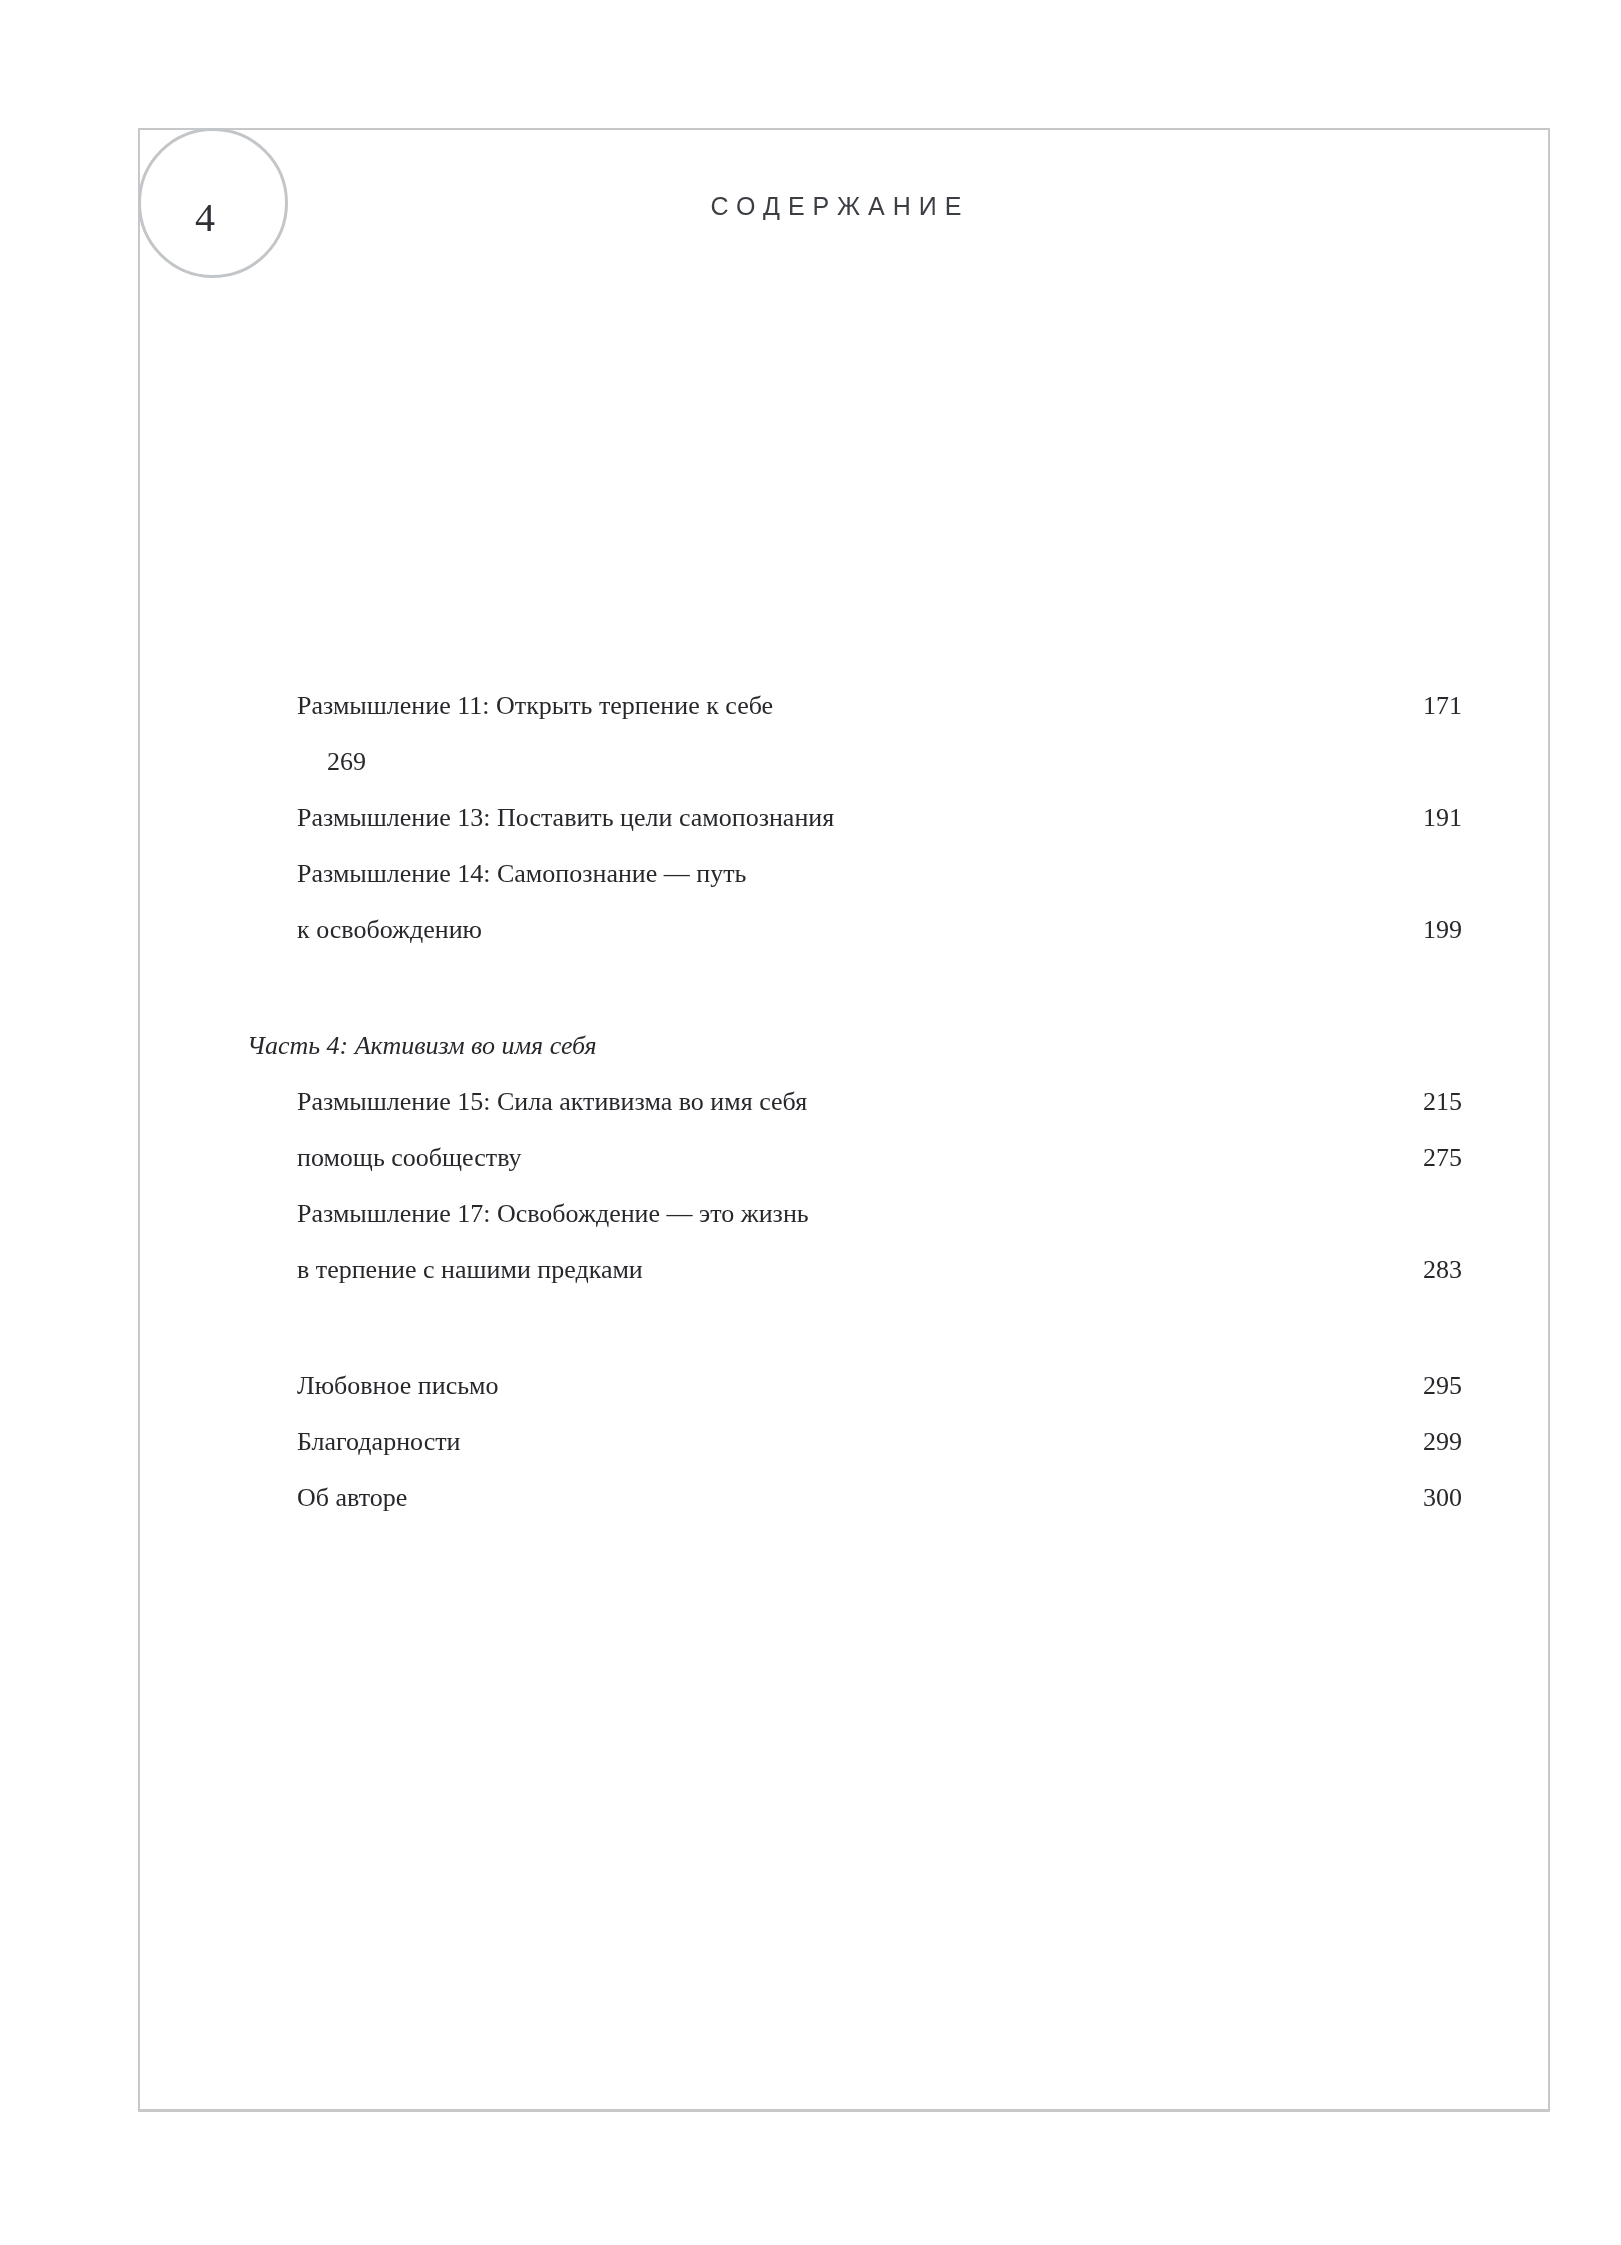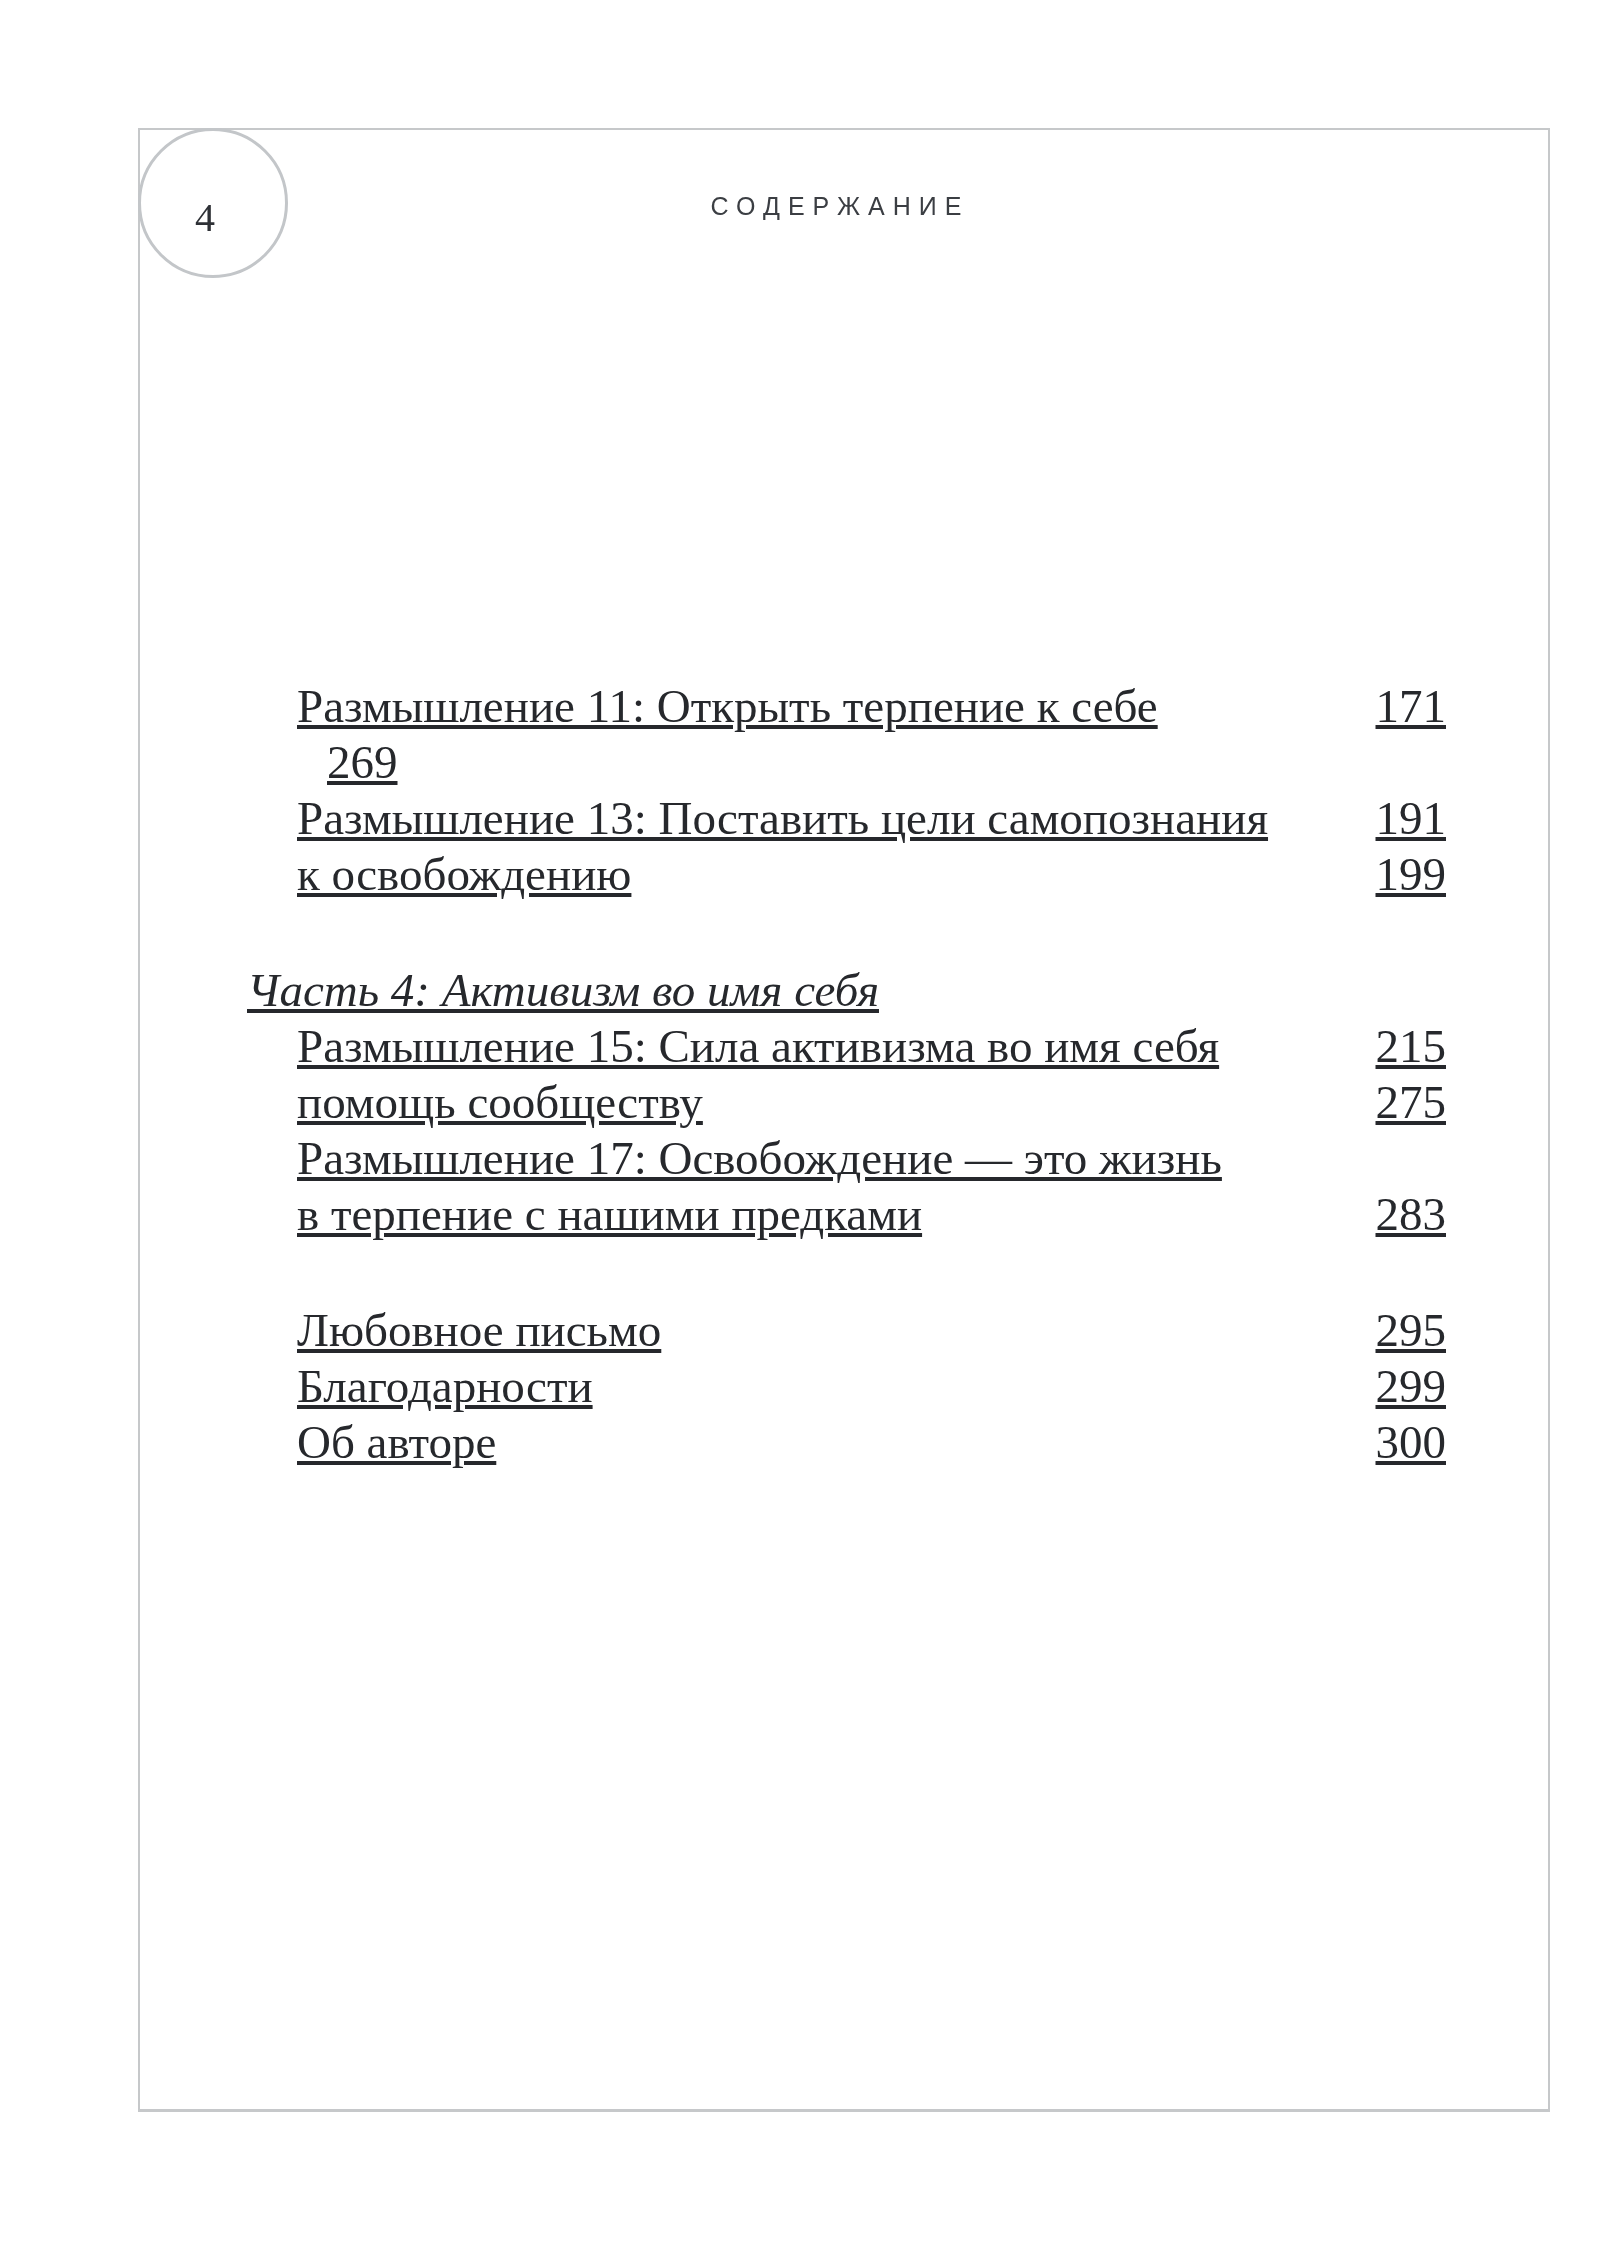--- a/index.html
+++ b/index.html
@@ -56,25 +56,24 @@
     font-weight: 400;
     letter-spacing: 8px;
     text-indent: 8px;
     color: #3b3e43;
   }
 
   .toc {
     position: absolute;
     top: 548px;
     left: 157px;
-    right: 102px;
-    font-size: 47px;
+    right: 86px;
+    font-size: 26px;
     line-height: 56px;
     color: #26282c;
-    text-decoration: underline;
   }
 
   .toc-row {
     display: flex;
     justify-content: space-between;
     align-items: baseline;
   }
 
   .toc-label {
     white-space: nowrap;
@@ -114,20 +113,24 @@
 
     <div class="toc-row">
       <span class="toc-page">269</span>
     </div>
 
     <div class="toc-row">
       <span class="toc-label">Размышление 13: Поставить цели самопознания</span>
       <span class="toc-page">191</span>
     </div>
 
+    <div class="toc-row">
+      <span class="toc-label">Размышление 14: Самопознание — путь</span>
+      <span class="toc-page"></span>
+    </div>
 
     <div class="toc-row">
       <span class="toc-label">к освобождению</span>
       <span class="toc-page">199</span>
     </div>
 
     <div class="toc-spacer"></div>
 
     <div class="toc-row part">
       <span class="toc-label">Часть 4: Активизм во имя себя</span>

